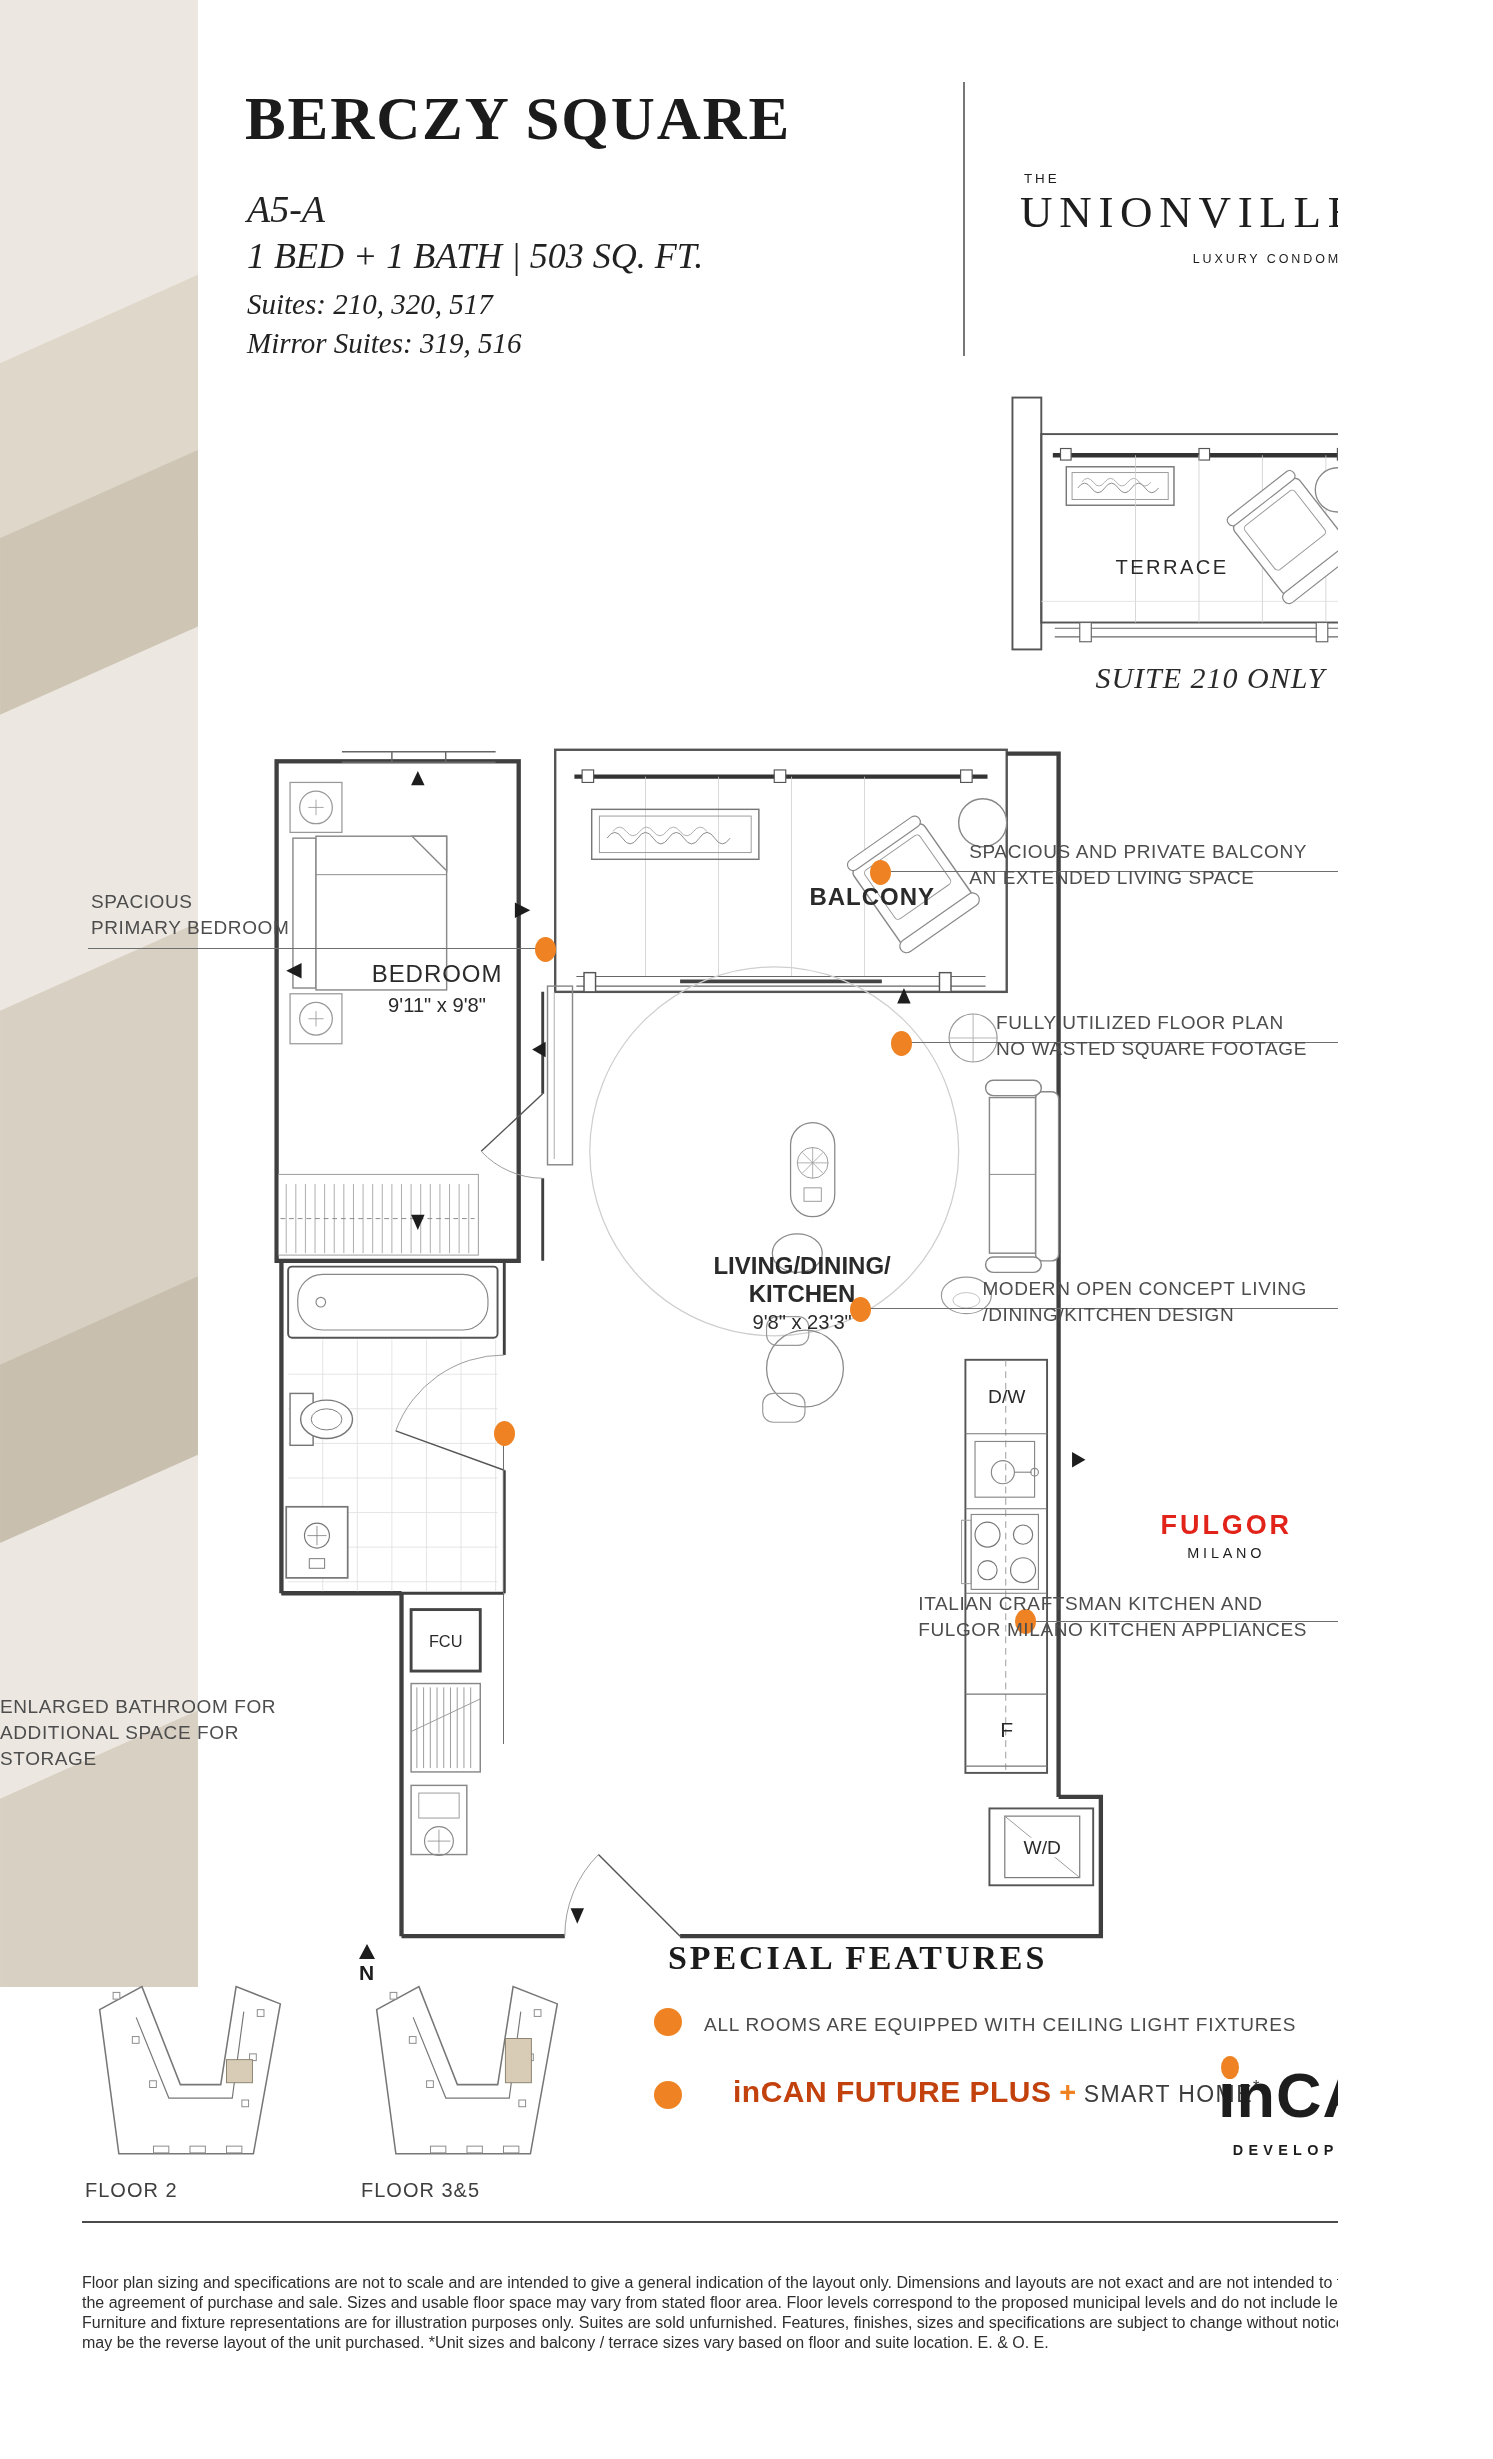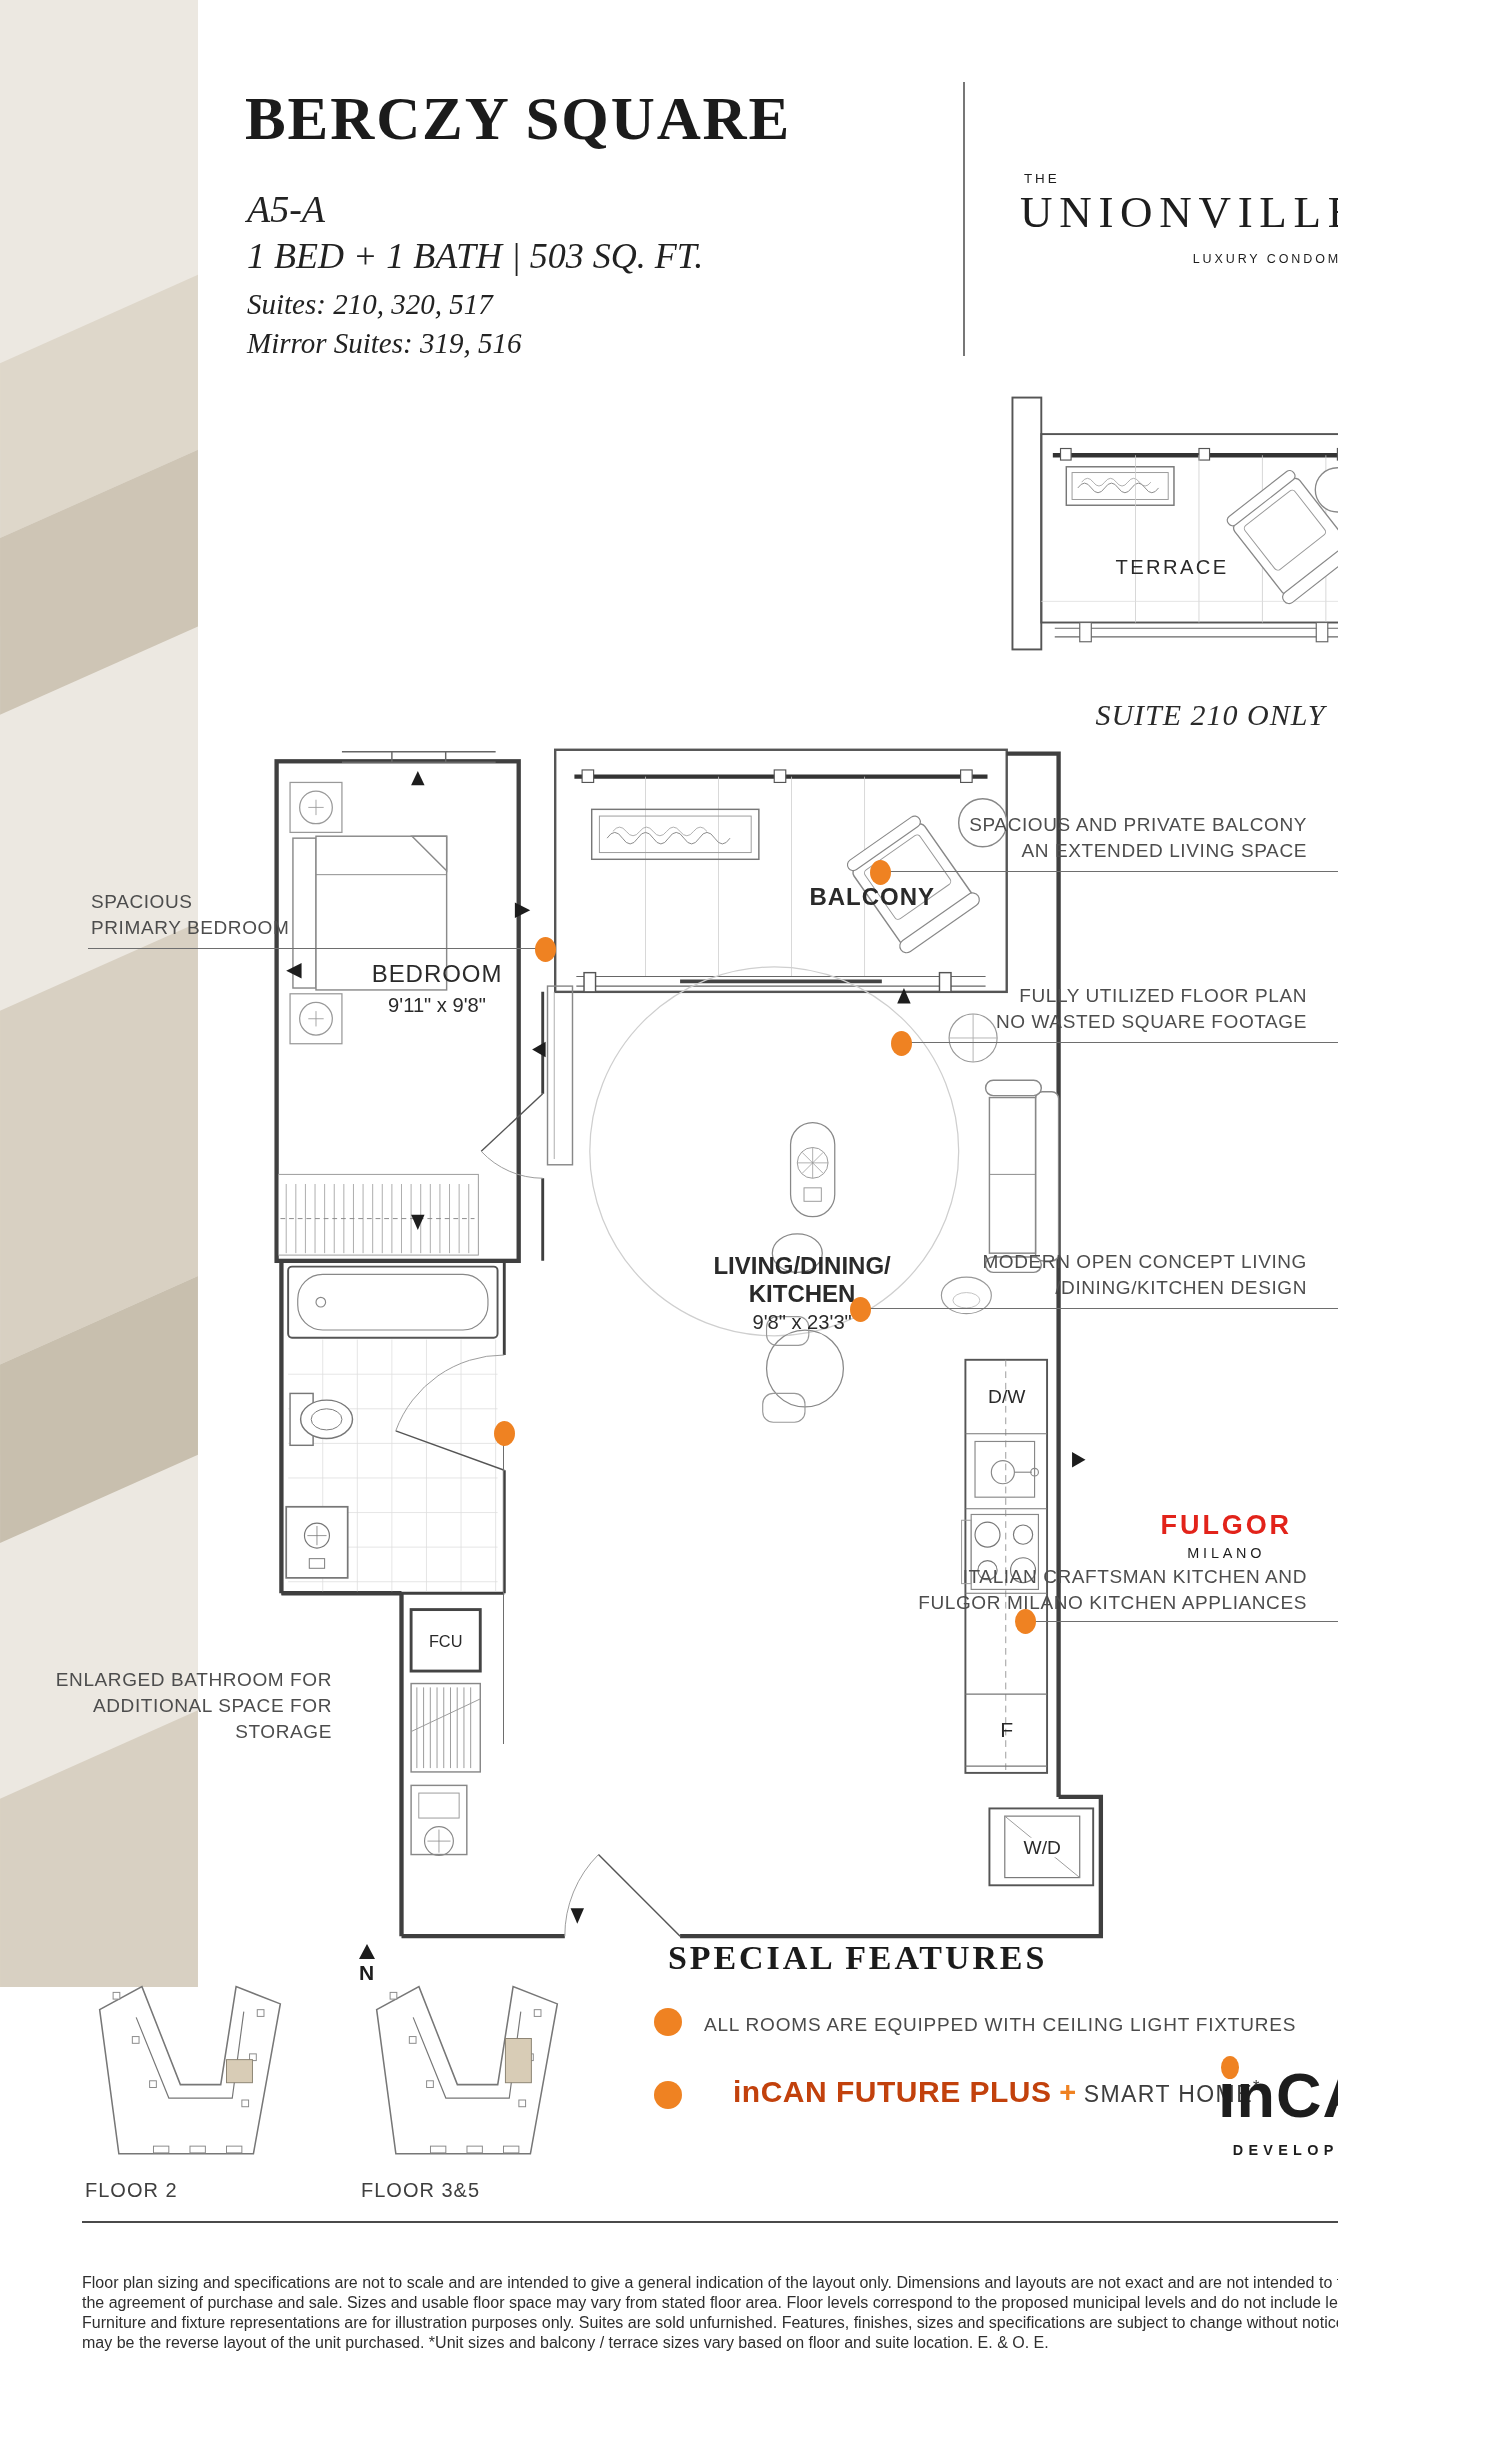--- a/index.html
+++ b/index.html
@@ -12,21 +12,21 @@
   .ital{font-family:"Liberation Serif","DejaVu Serif",serif;font-style:italic;color:#222;line-height:1;}
   .unit-code{font-size:38px;}
   .spec{font-size:36px;}
   .suites{font-size:29px;}
   .vdivider{width:1.9px;background:#777;}
   .brand-the{font-size:13.4px;letter-spacing:2.9px;color:#1d1d1d;font-family:"Liberation Sans",sans-serif;}
   .brand-name{font-family:"Liberation Serif","DejaVu Serif",serif;font-size:45px;letter-spacing:6.7px;color:#1d1d1d;line-height:1.1;}
   .brand-tag{font-size:12.5px;letter-spacing:2.9px;color:#1d1d1d;text-align:right;}
   
   .callout{font-size:19px;line-height:26px;letter-spacing:0.6px;color:#4d4d4d;}
-  .callout.right{text-align:right;}
+  .callout.right{text-align:left;margin-top:27px;}
   .leader{position:absolute;background:#6e6e6e;height:1.4px;}
   .leader.vert{width:1.4px;}
   .dot{position:absolute;width:21px;height:25px;border-radius:50%;background:#EF8222;}
   .fulgor-name{font-size:27px;font-weight:700;letter-spacing:2.9px;color:#E2231A;}
   .fulgor-city{font-size:14.4px;letter-spacing:3.8px;color:#1d1d1d;margin-top:4px;}
   
   svg text{font-family:"Liberation Sans","DejaVu Sans",sans-serif;fill:#2a2a2a;}
   
   .floor-label{font-size:20px;letter-spacing:1px;color:#3f3f3f;}
   .sf-heading{font-family:"Liberation Serif","DejaVu Serif",serif;font-size:34px;font-weight:600;
@@ -35,21 +35,21 @@
   .feat-dot{position:absolute;width:28px;height:28px;border-radius:50%;background:#EF8222;}
   .incan-plus-name{font-size:30px;font-weight:700;color:#c2410c;letter-spacing:0.5px;margin-left:29px;}
   .incan-plus-sign{font-size:29px;font-weight:700;color:#EF8222;margin:0 7.7px;}
   .incan-plus-rest{font-size:23px;letter-spacing:1.4px;color:#3d3d3d;}
   .incan-plus-ast{font-size:16.3px;vertical-align:9.6px;color:#3d3d3d;}
   .incan-logo{font-size:63px;font-weight:800;letter-spacing:1px;color:#1d1d1d;line-height:1;}
   .incan-sub{font-size:14.4px;font-weight:700;letter-spacing:5.3px;color:#1d1d1d;}
   .rule{position:absolute;background:#4a4a4a;height:1.9px;}
   .disclaimer{font-size:16px;line-height:20px;color:#2f2f2f;}
   .note-italic{font-family:"Liberation Serif","DejaVu Serif",serif;font-style:italic;
-               font-size:30px;color:#2a2a2a;letter-spacing:1px;margin-top:37px;}
+               font-size:30px;color:#2a2a2a;letter-spacing:1px;}
   .north-n{font-size:21px;font-weight:700;color:#1d1d1d;text-align:center;}
   .north-tri{width:0;height:0;border-left:8.6px solid transparent;border-right:8.6px solid transparent;
              border-bottom:15.4px solid #1d1d1d;margin:0 auto 1.9px auto;}
 </style>
 </head>
 <body>
 
 <div id="page">
 
   <svg class="abs" style="left:0;top:0" width="198" height="1987" viewBox="0 0 206 2068">

